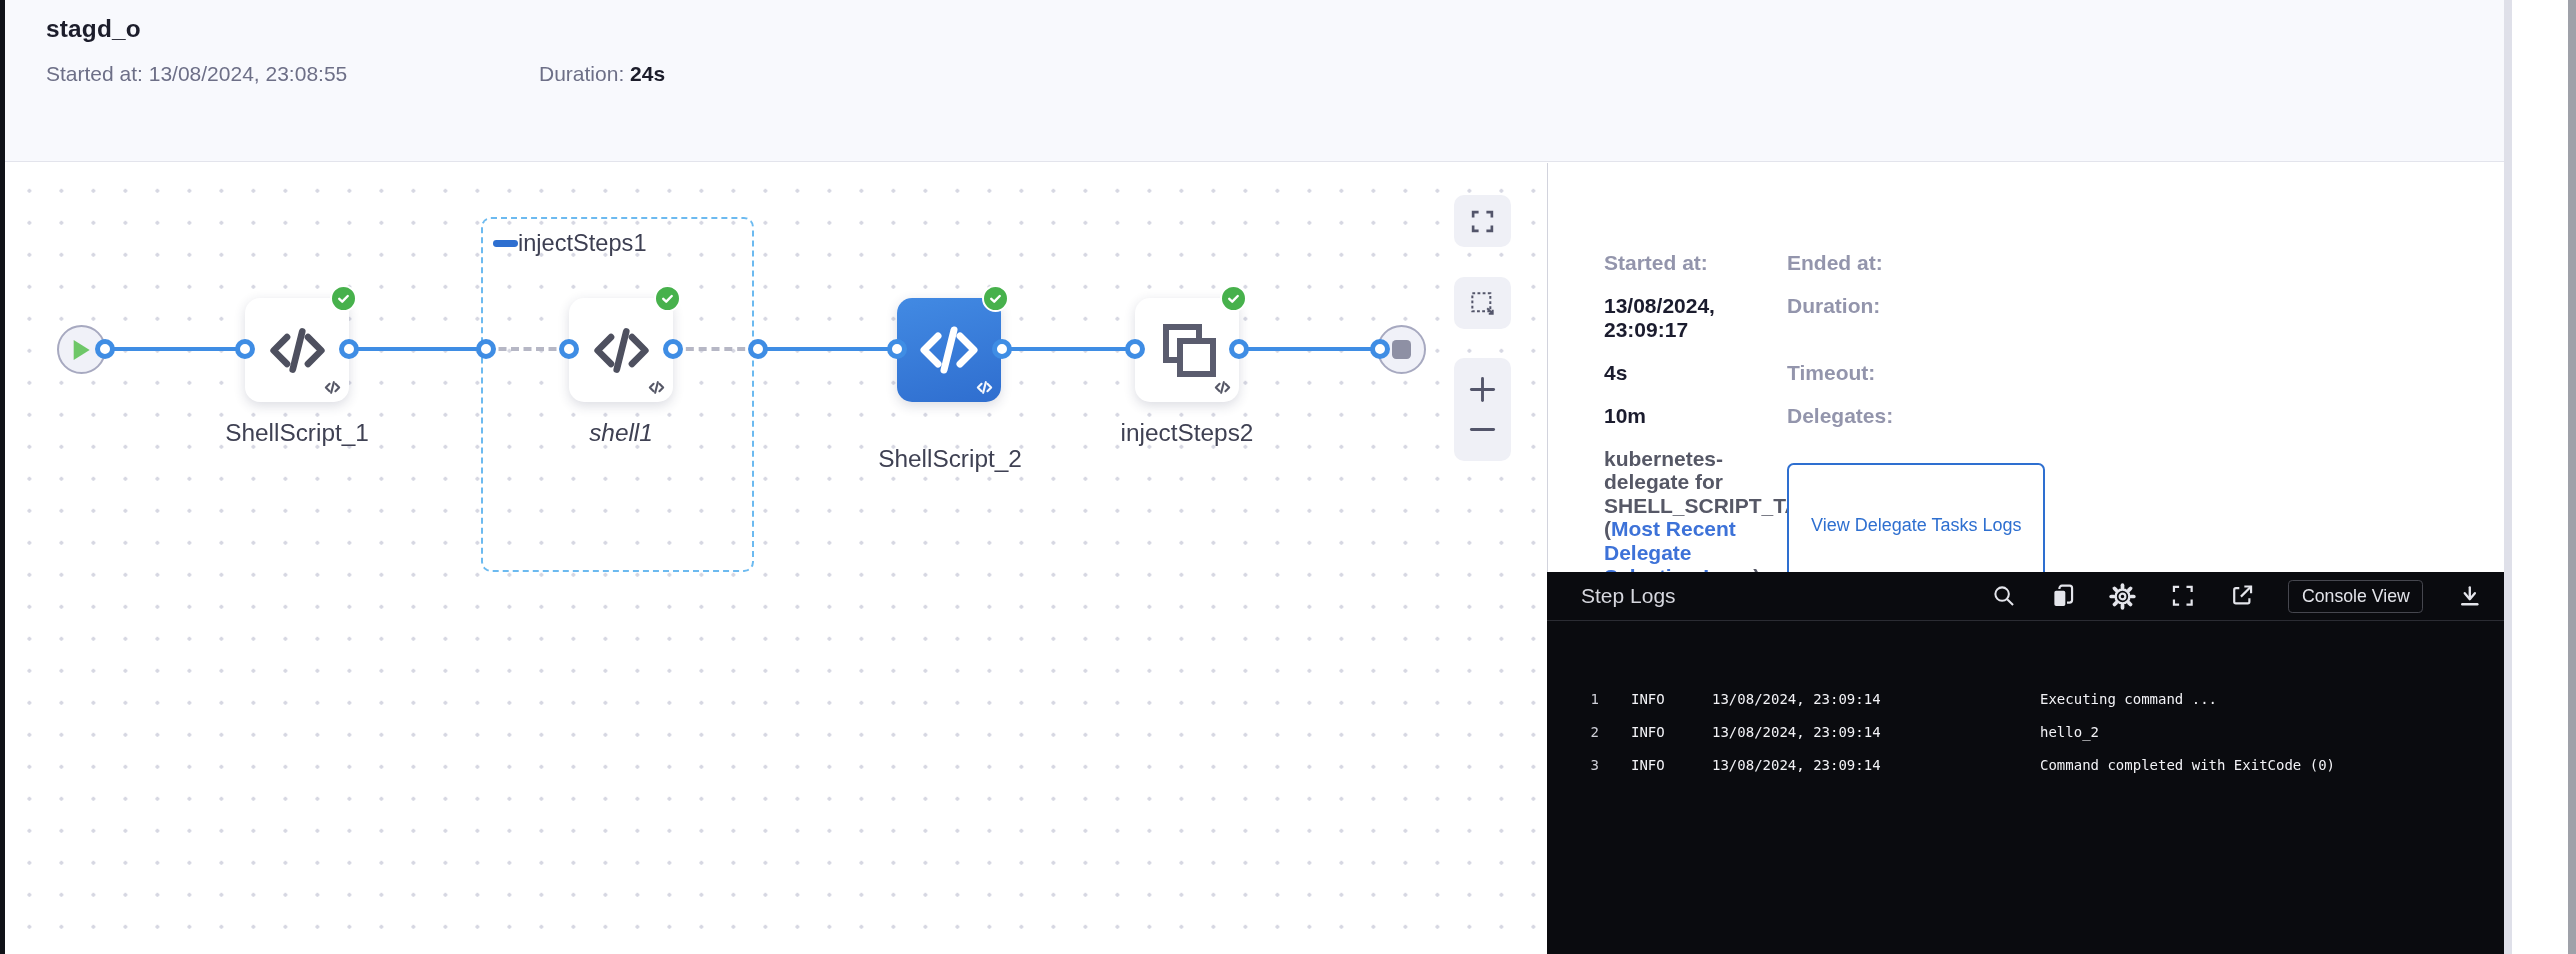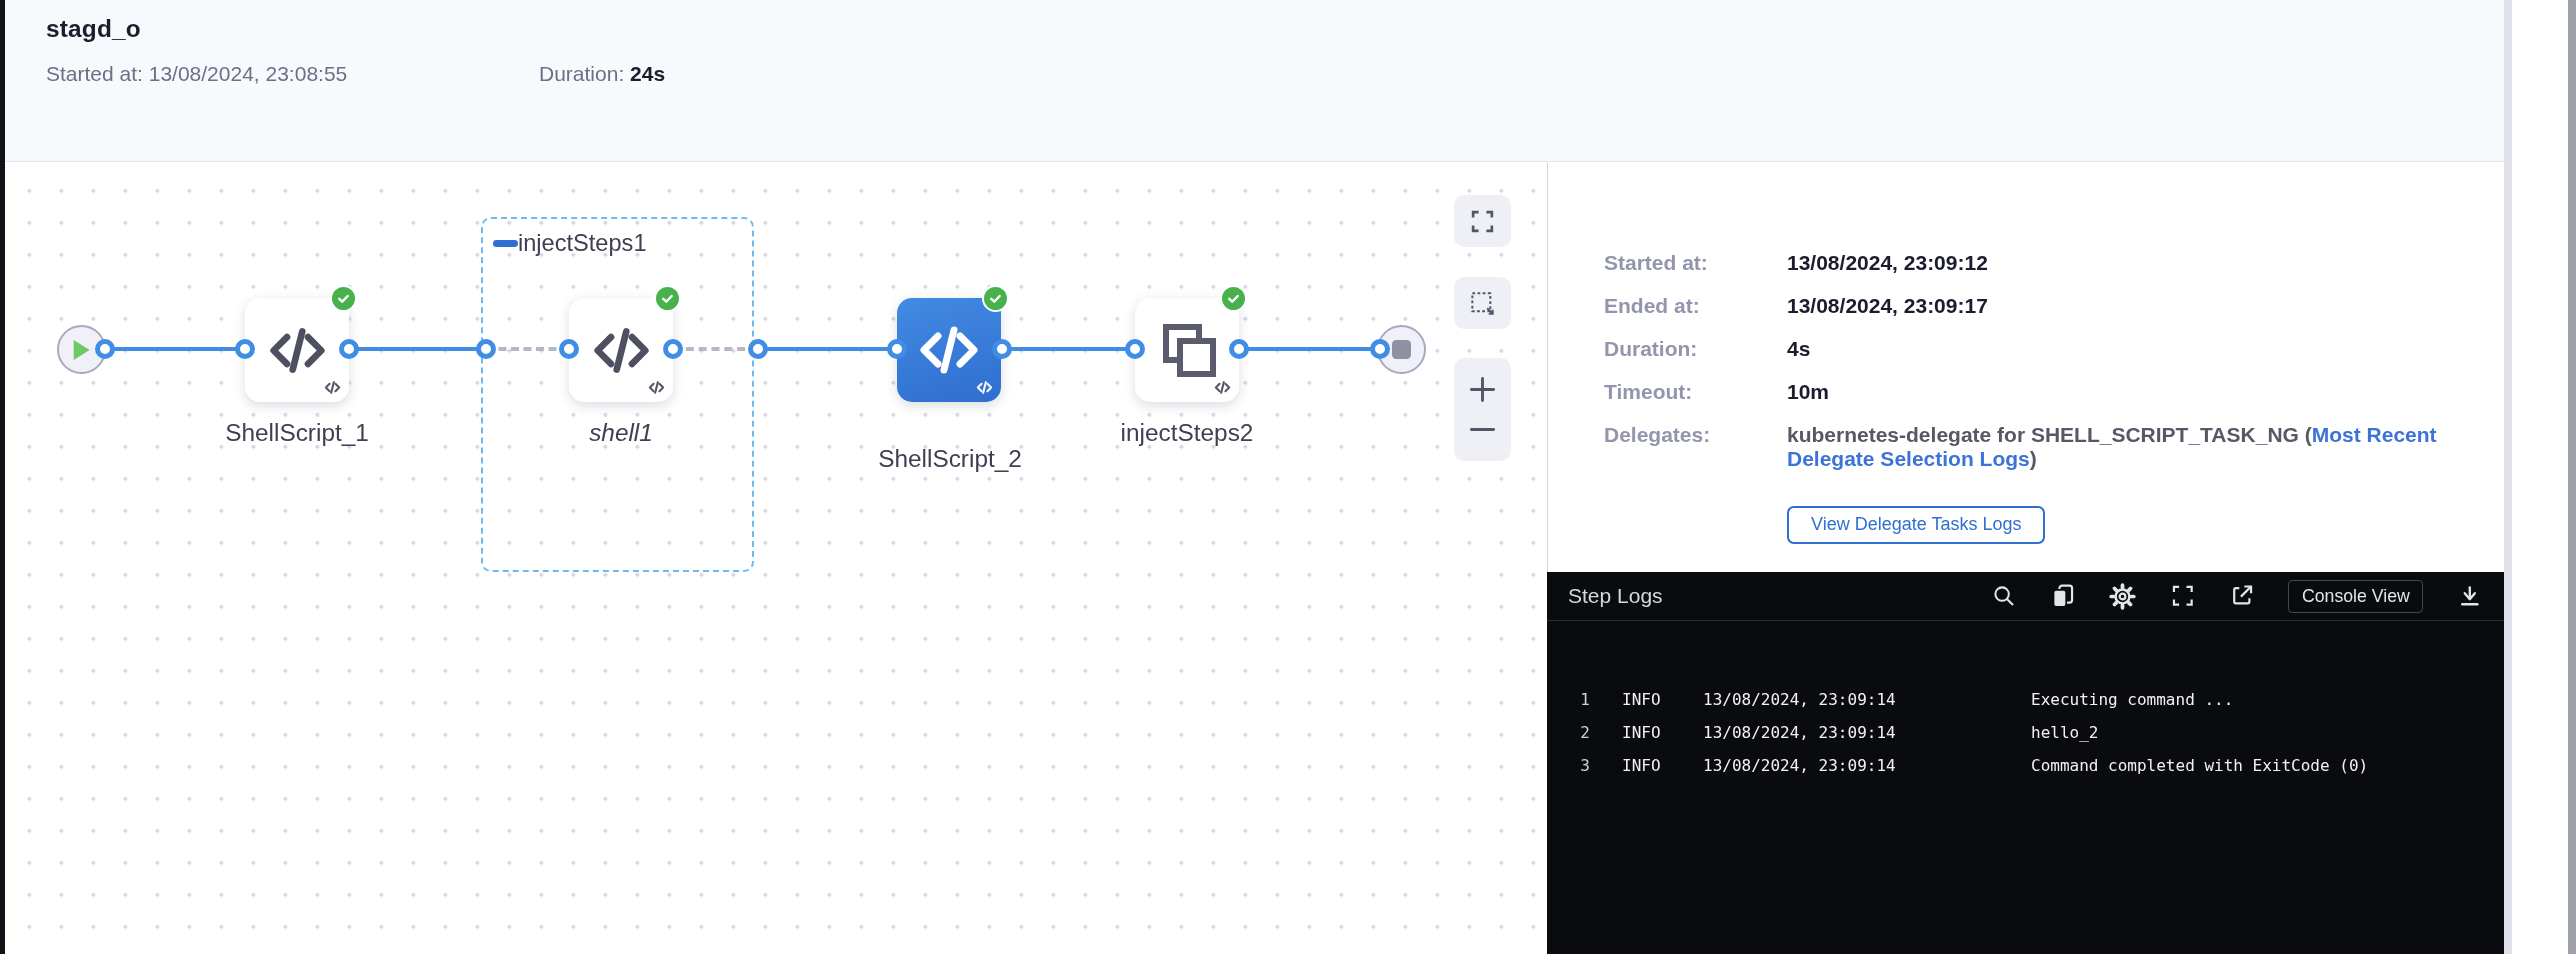--- a/index.html
+++ b/index.html
@@ -70,27 +70,27 @@
   .d-value { color:#1b1c2e; font-weight:700; }
   .d-delegates { color:#565866; font-weight:700; }
   .d-link { color:#3d72d8; font-weight:600; cursor:pointer; }
   .delegate-btn { grid-column:2; justify-self:start; margin-top:16px; background:#ffffff; border:2.1px solid #2e6fd0;
                   border-radius:6.7px; color:#2e6fd0; font-size:18px; font-weight:500; padding:6.7px 22px;
                   font-family:"Liberation Sans", sans-serif; cursor:pointer; }
 
   
   .logs { left:1547px; top:572px; width:957px; height:382px; background:#0a0b0f; }
   .logs-bar { position:absolute; left:0; top:0; right:0; height:49px; border-bottom:1.7px solid #2b2c33;
-              display:flex; align-items:center; padding:0 22px 0 21px; }
+              display:flex; align-items:center; padding:0 22px 0 34px; }
   .logs-title { font-size:21px; color:#d6d7de; flex:1; }
   .logs-icons { display:flex; align-items:center; gap:35px; color:#e4e5eb; }
   .console-btn { border:1.7px solid #46474f; border-radius:4.2px; background:transparent; color:#e3e4ea;
                  font-size:17.7px; padding:5px 12.6px; font-family:"Liberation Sans", sans-serif; cursor:pointer; }
-  .log-lines { position:absolute; left:23px; top:111px; font-family:"DejaVu Sans Mono", monospace;
-               font-size:16px; line-height:33px; color:#f2f2f6; white-space:nowrap; }
+  .log-lines { position:absolute; left:32px; top:111px; font-family:"DejaVu Sans Mono", monospace;
+               font-size:14px; line-height:33px; color:#f2f2f6; white-space:nowrap; }
   .ln-num { display:inline-block; width:20px; text-align:right; color:#cfd0d8; }
   .ln-level { display:inline-block; width:51px; margin-left:32px; }
   .ln-time { display:inline-block; width:328px; margin-left:30px; }
 
   
   .gutter { left:2504px; top:0; width:7.6px; height:955px; background:#dfe0e9; }
   .scrollbar { left:2568px; top:0; width:7.6px; height:955px; background:#9fa1a9; }
 
   svg { display:block; }
 </style>
@@ -247,21 +247,20 @@
     <svg width="29" height="29" viewBox="0 0 34 34" stroke="currentColor" stroke-width="3.4" stroke-linecap="round">
       <line x1="4" y1="17" x2="30" y2="17"></line>
     </svg>
   </div>
 </div>
 
 <div class="abs panel">
 
   <div class="details">
     <div class="d-label">Started at:</div>
-    <div class="d-value">13/08/2024, 23:09:12</div>
 
     <div class="d-label">Ended at:</div>
     <div class="d-value">13/08/2024, 23:09:17</div>
 
     <div class="d-label">Duration:</div>
     <div class="d-value">4s</div>
 
     <div class="d-label">Timeout:</div>
     <div class="d-value">10m</div>
 

